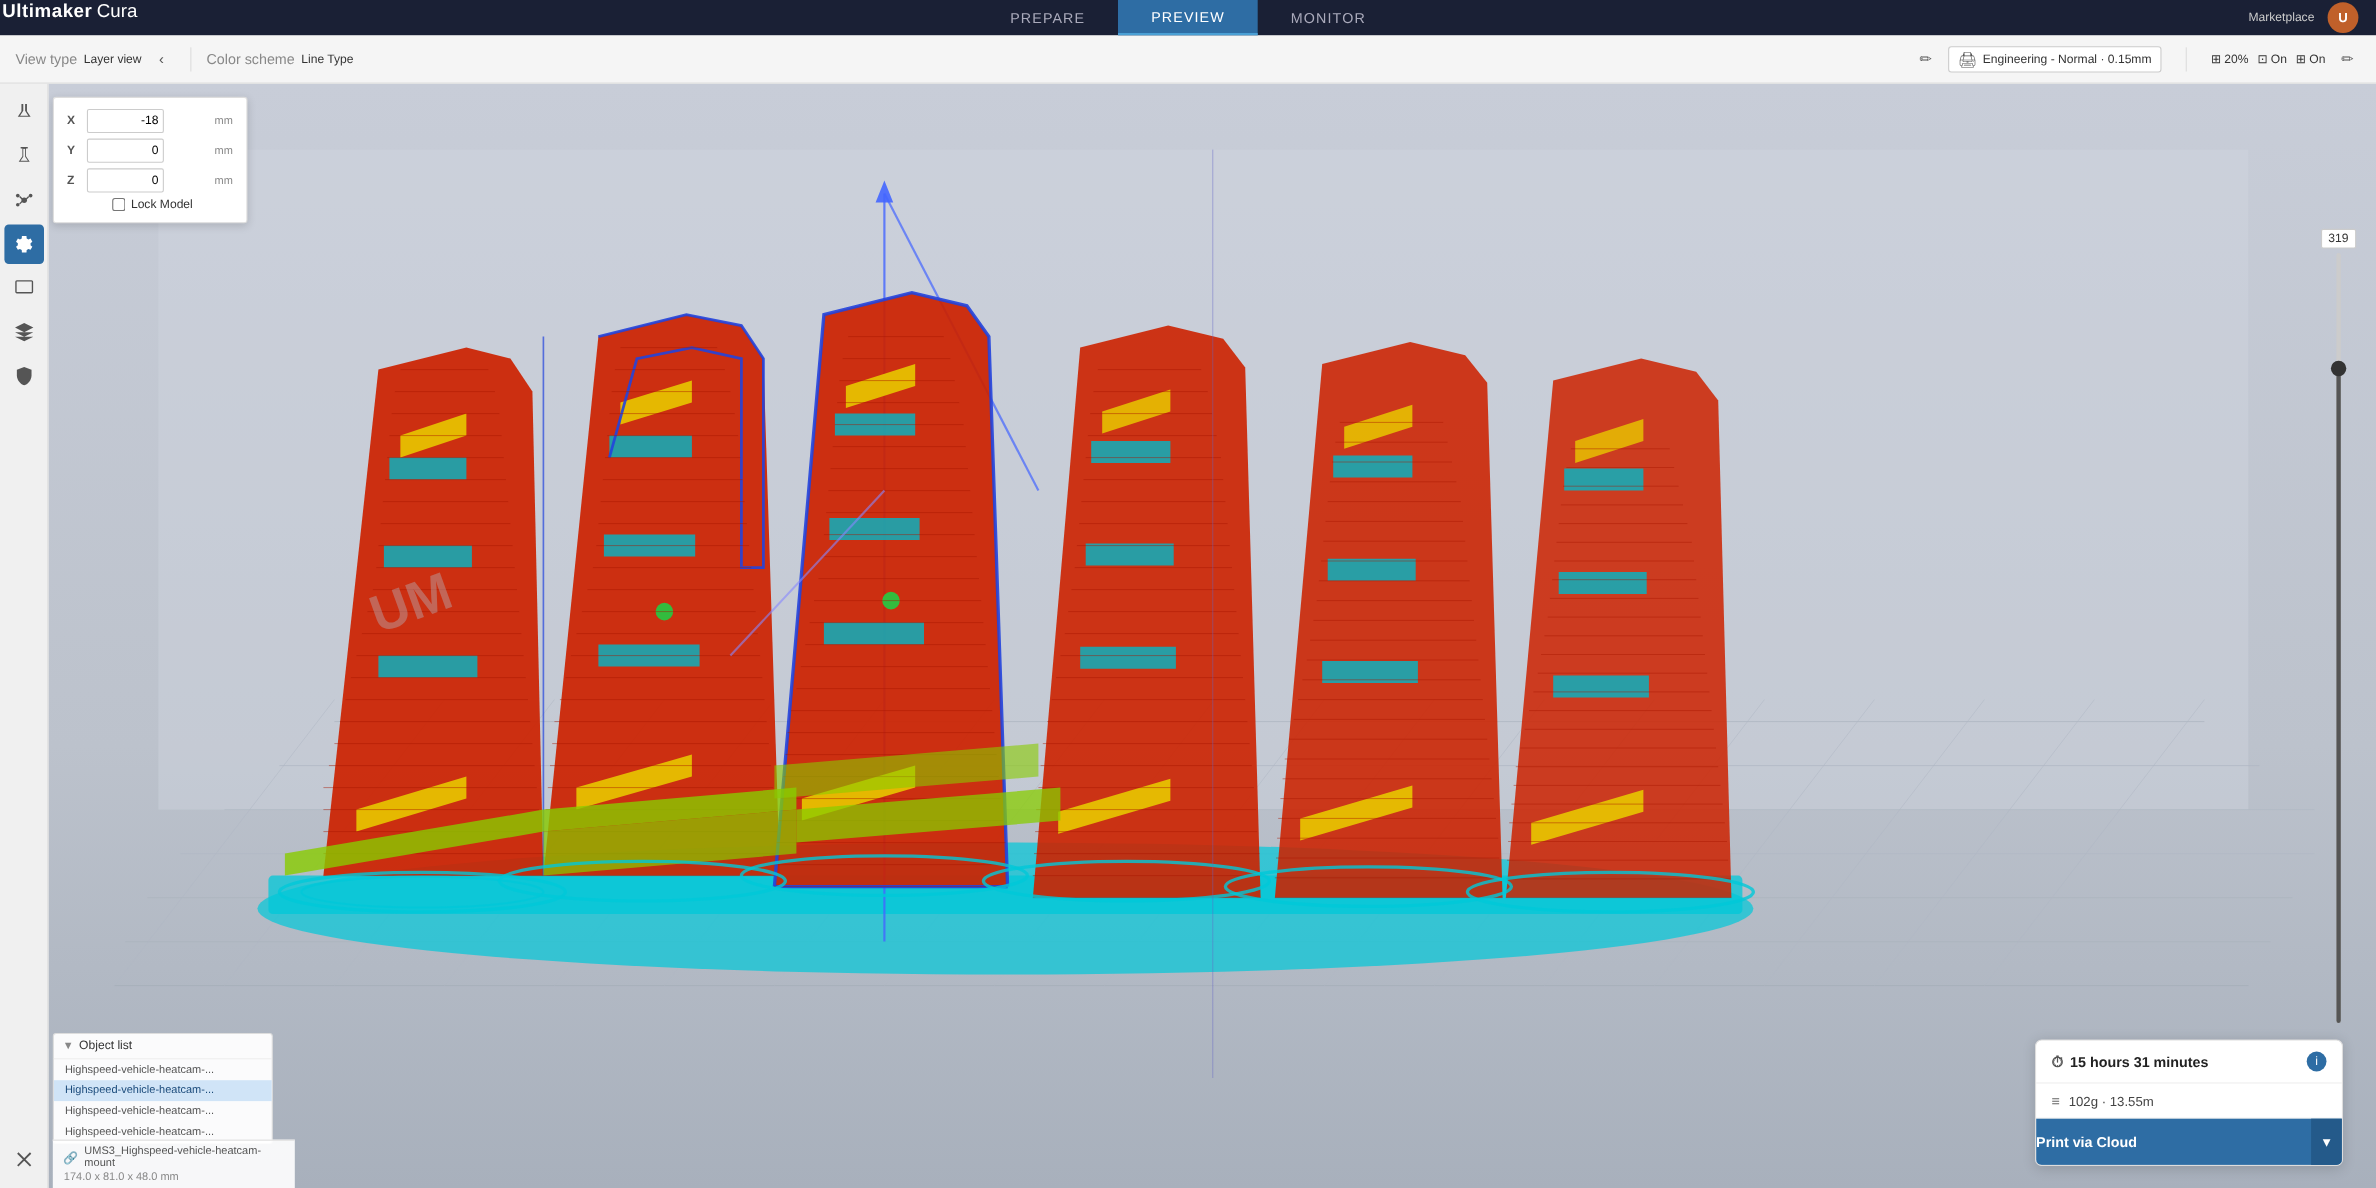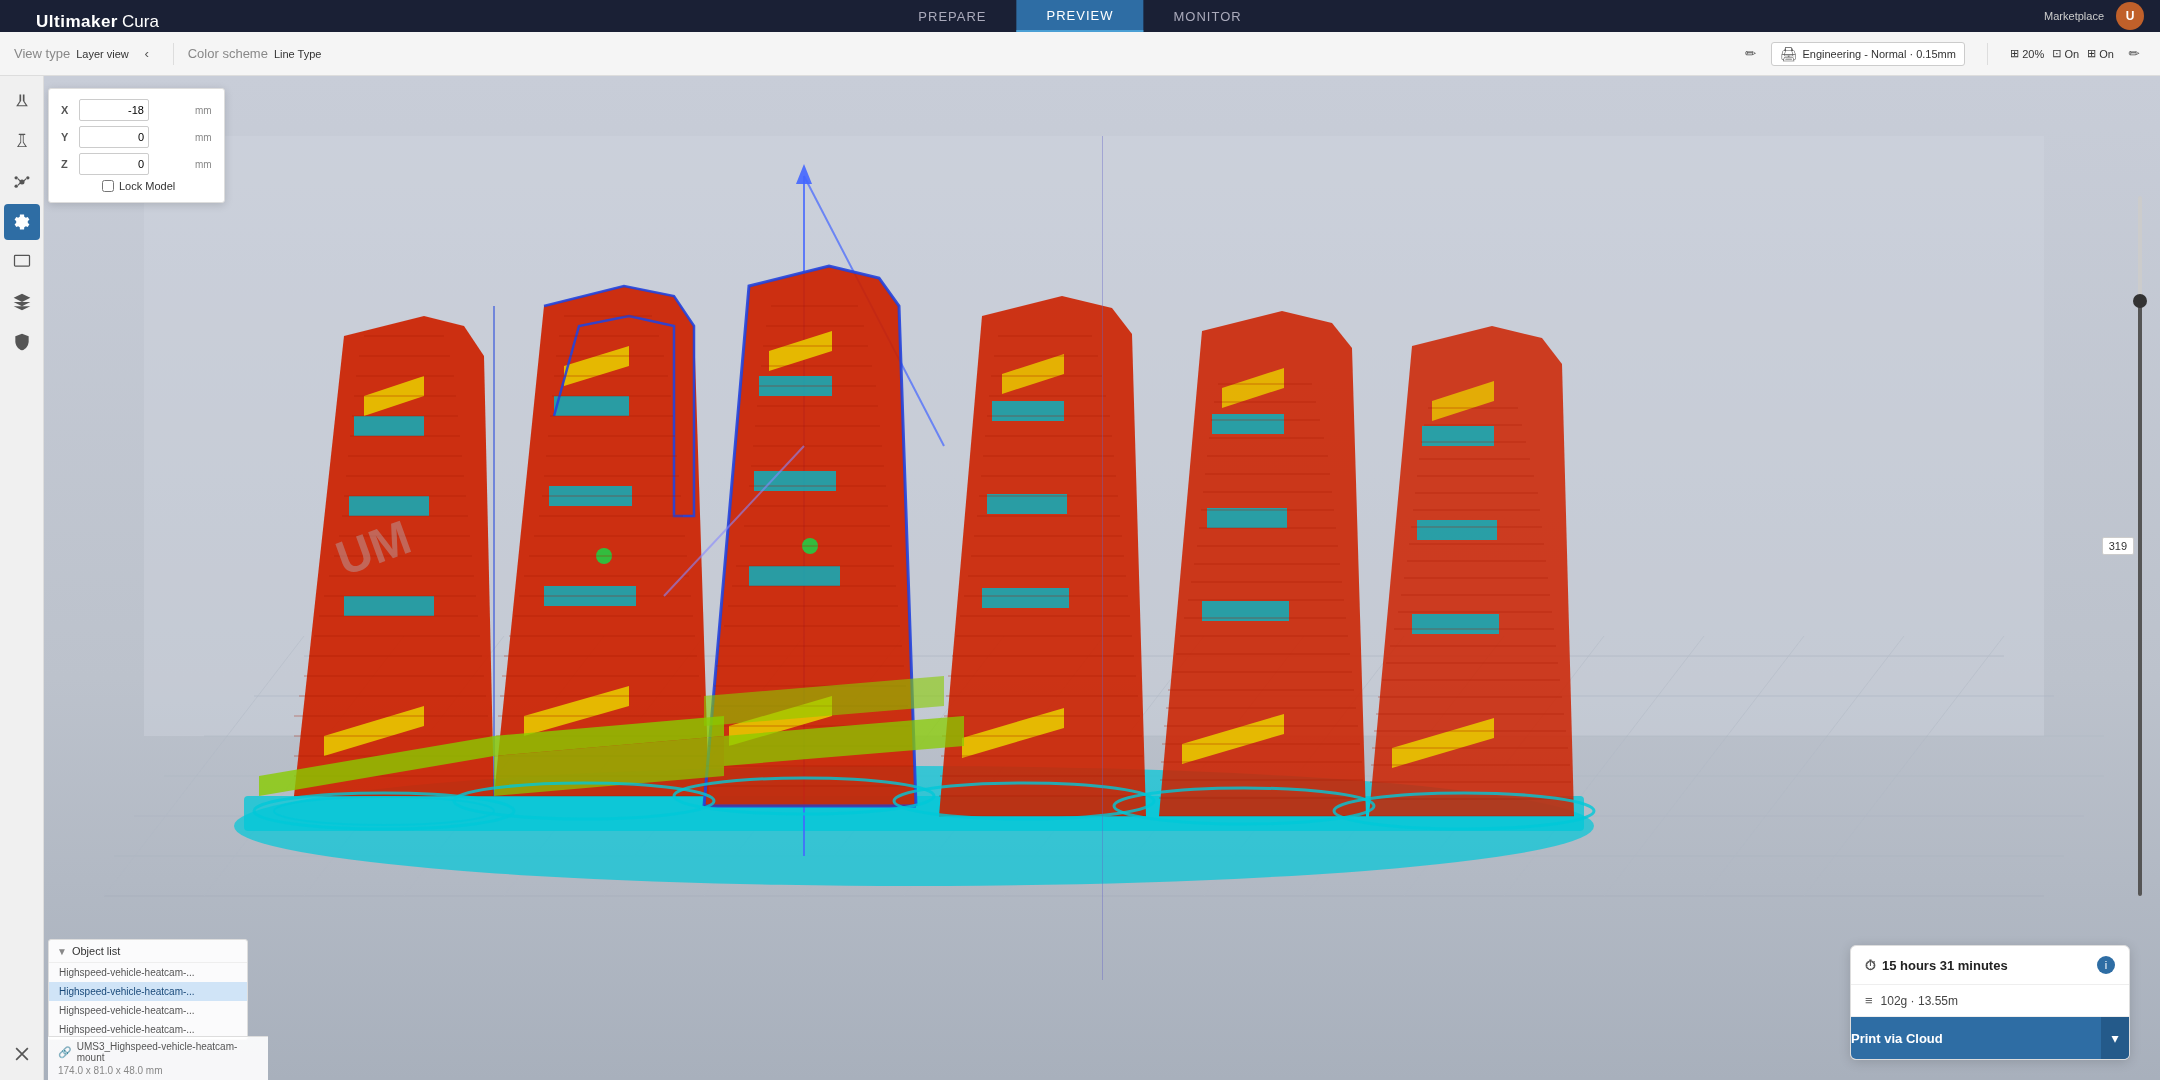--- a/index.html
+++ b/index.html
@@ -5,21 +5,21 @@
     * { margin: 0; padding: 0; box-sizing: border-box; }
     body { width: 2160px; height: 1080px; overflow: hidden; background: #e8e8e8; font-family: 'Segoe UI', Arial, sans-serif; font-size: 12px; }
 
     
     .top-nav {
       width: 100%; height: 32px; background: #1a2035;
       display: flex; align-items: center; justify-content: space-between;
       padding: 0 0 0 0; position: relative; z-index: 100;
     }
     .top-nav-logo {
-      display: flex; align-items: flex-end; padding: 0 36px; gap: 4px; height: 100%;
+      display: flex; align-items: flex-start; padding: 0 2px; gap: 4px; height: 100%;
     }
     .logo-ultimaker { color: #fff; font-size: 17px; font-weight: 700; letter-spacing: 0.5px; }
     .logo-cura { color: #fff; font-size: 17px; font-weight: 300; }
     .top-nav-center { display: flex; align-items: center; gap: 0; position: absolute; left: 50%; transform: translateX(-50%); }
     .nav-tab {
       color: #aab; font-size: 13px; font-weight: 500; padding: 0 30px; height: 32px;
       display: flex; align-items: center; cursor: pointer; letter-spacing: 1px; text-transform: uppercase;
     }
     .nav-tab.active { background: #2e6da4; color: #fff; border-bottom: 2px solid #4a9fd4; }
     .top-nav-right { display: flex; align-items: center; gap: 12px; padding-right: 16px; }
@@ -88,21 +88,21 @@
       overflow: hidden;
     }
 
     
     .viewport-svg {
       position: absolute; top: 0; left: 0; width: 100%; height: 100%;
     }
 
     
     .layer-slider-container {
-      position: absolute; right: 18px; top: 120px; display: flex; flex-direction: row;
+      position: absolute; right: 18px; top: 132px; display: flex; flex-direction: column;
       align-items: center; gap: 4px; z-index: 50;
     }
     .layer-number {
       background: #fff; border: 1px solid #ccc; padding: 2px 6px;
       font-size: 11px; color: #333; border-radius: 2px;
     }
     .layer-slider-track {
       width: 4px; height: 700px; background: #ccc; border-radius: 2px;
       position: relative; cursor: pointer;
     }

